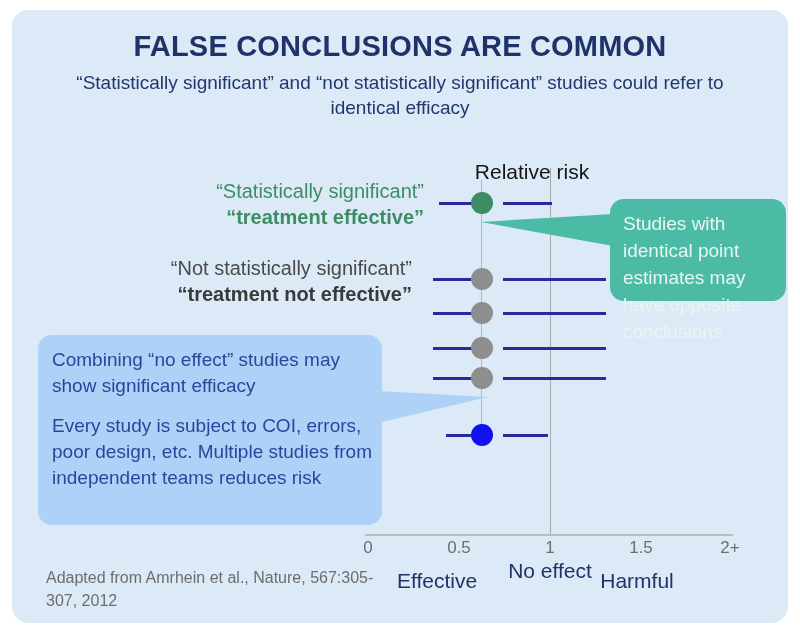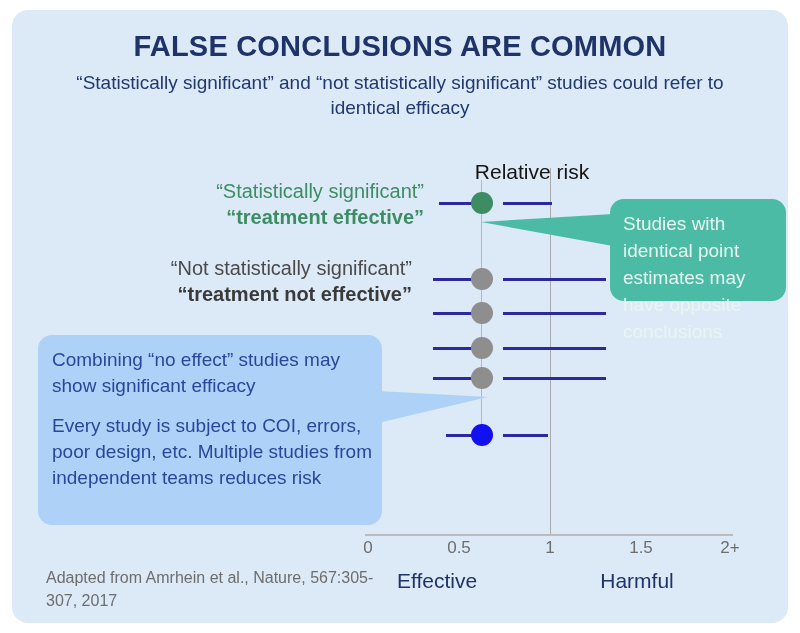--- a/index.html
+++ b/index.html
@@ -195,20 +195,21 @@
     </div>
 
     <div id="axis-line"></div>
     <div class="tick-label" style="left:326px;">0</div>
     <div class="tick-label" style="left:417px;">0.5</div>
     <div class="tick-label" style="left:508px;">1</div>
     <div class="tick-label" style="left:599px;">1.5</div>
     <div class="tick-label" style="left:688px;">2+</div>
 
     <div class="zone-label" id="zone-effective">Effective</div>
+    <div class="zone-label" id="zone-noeffect">No effect</div>
     <div class="zone-label" id="zone-harmful">Harmful</div>
   </div>
 
   <div class="sidelabel" id="label-sig">
     <span>“Statistically significant”</span>
     <span class="bold">“treatment effective”</span>
   </div>
 
   <div class="sidelabel" id="label-notsig">
     <span>“Not statistically significant”</span>
@@ -220,15 +221,15 @@
     <span>Studies with identical point estimates may have opposite conclusions</span>
   </div>
 
   <div id="tail-blue"></div>
   <div class="callout" id="callout-blue">
     <span>Combining “no effect” studies may show significant efficacy</span>
     <span class="gap"></span>
     <span>Every study is subject to COI, errors, poor design, etc. Multiple studies from independent teams reduces risk</span>
   </div>
 
-  <div id="footer">Adapted from Amrhein et al., Nature, 567:305-307, 2017</div>
+  <div id="footer">Adapted from Amrhein et al., Nature, 567:305-307, 2012</div>
 
 </div>
 
 </body></html>

